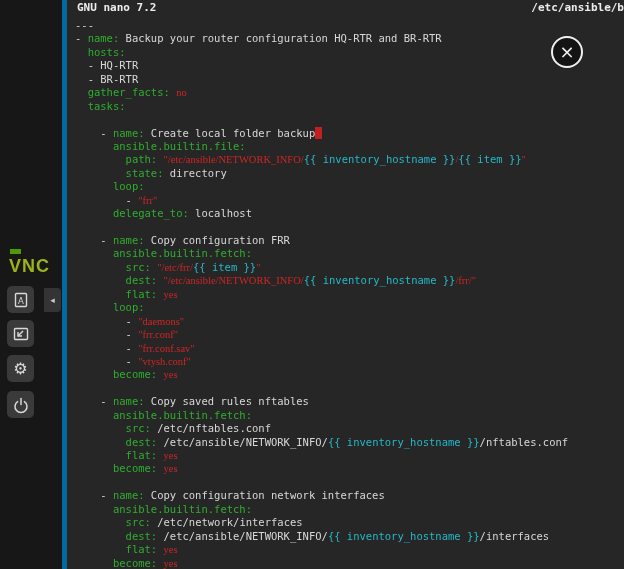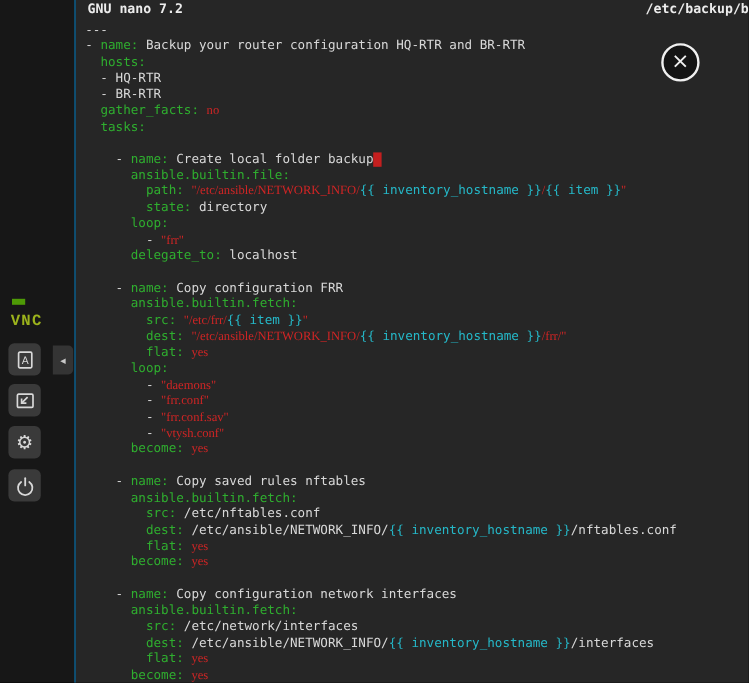--- a/index.html
+++ b/index.html
@@ -6,34 +6,34 @@
   html,body { width:624px; height:569px; overflow:hidden; background:#000; }
   .screen {
     position:relative; width:624px; height:569px;
     background:var(--sidebar-bg,#171717);
     font-family:"DejaVu Sans Mono",monospace;
   }
   
   .sidebar { position:absolute; left:0; top:0; width:62px; height:100%; }
   .vnc-logo { position:absolute; left:9px; top:249px; width:46px; }
   .vnc-logo .mark { display:block; width:11px; height:5px; background:#4e9a06; margin:0 0 2px 1px; }
-  .vnc-logo .txt { color:#9cb31c; font-weight:bold; font-size:13px; letter-spacing:1px;
-                   font-family:Liberation Mono, monospace; }
+  .vnc-logo .txt { color:#9cb31c; font-weight:bold; font-size:18px; letter-spacing:1px;
+                   font-family:Liberation Sans, sans-serif; }
   .handle { position:absolute; left:44px; top:288px; width:17px; height:24px;
             background:#343434; border-radius:0 4px 4px 0; color:#c9c9c9;
             font-size:9px; line-height:24px; text-align:center; cursor:pointer; border:none; }
   .ctl { position:absolute; left:7px; width:27px; height:27px; background:#3a3a3a;
          border:none; border-radius:5px; display:flex; align-items:center; justify-content:center;
          color:#d9d9d9; cursor:pointer; }
   .ctl svg { display:block; }
   .ctl .glyph { font-family:"DejaVu Sans",sans-serif; font-size:16px; color:#d9d9d9; line-height:1; }
   .ctl.b1 { top:286px; } .ctl.b2 { top:320px; } .ctl.b3 { top:355px; } .ctl.b4 { top:391px; }
   
   .terminal { position:absolute; left:62px; top:0; right:0; bottom:0;
-              background:var(--terminal-bg,#262626); border-left:1px solid #0369a1; overflow:hidden; }
+              background:var(--terminal-bg,#262626); border-left:5px solid #0369a1; overflow:hidden; }
   .titlebar { height:16px; display:flex; justify-content:space-between;
               color:#ececec; font-size:11px; font-weight:bold; line-height:16px; padding-left:10px; }
   .titlebar .file { white-space:nowrap; overflow:hidden; }
   .editor { padding:3px 0 0 8px; font-size:10.5px; line-height:13.45px;
             color:var(--text-plain,#d8d8d8); }
   .line { white-space:pre; height:13.45px; }
   .c-p { color:var(--text-plain,#d8d8d8); }
   .c-k { color:var(--yaml-key,#2fae2f); }
   .c-s { color:var(--yaml-string,#d02525);font-family:Liberation Serif, serif; }
   .c-j { color:var(--yaml-jinja,#25b8c8); }
@@ -88,21 +88,21 @@
           <path d="M5.6 5.6 a6 6 0 1 0 6.8 0"></path>
           <line x1="9" y1="2.5" x2="9" y2="8.5"></line>
         </svg>
       </span>
     </button>
   </aside>
 
   <main class="terminal">
     <header class="titlebar">
       <span class="app">GNU nano 7.2</span>
-      <span class="file">/etc/backup/b</span>
+      <span class="file">/etc/ansible/b</span>
     </header>
     <pre class="editor" id="editor"><div class="line"><span class="c-p">---</span></div><div class="line"><span class="c-p">- </span><span class="c-k">name:</span><span class="c-p"> Backup your router configuration HQ-RTR and BR-RTR</span></div><div class="line"><span class="c-p">  </span><span class="c-k">hosts:</span></div><div class="line"><span class="c-p">  - HQ-RTR</span></div><div class="line"><span class="c-p">  - BR-RTR</span></div><div class="line"><span class="c-p">  </span><span class="c-k">gather_facts:</span><span class="c-p"> </span><span class="c-s">no</span></div><div class="line"><span class="c-p">  </span><span class="c-k">tasks:</span></div><div class="line">&nbsp;</div><div class="line"><span class="c-p">    - </span><span class="c-k">name:</span><span class="c-p"> Create local folder backup</span><span class="c-cursor"> </span></div><div class="line"><span class="c-p">      </span><span class="c-k">ansible.builtin.file:</span></div><div class="line"><span class="c-p">        </span><span class="c-k">path:</span><span class="c-p"> </span><span class="c-s">"/etc/ansible/NETWORK_INFO/</span><span class="c-j">{{ inventory_hostname }}</span><span class="c-s">/</span><span class="c-j">{{ item }}</span><span class="c-s">"</span></div><div class="line"><span class="c-p">        </span><span class="c-k">state:</span><span class="c-p"> directory</span></div><div class="line"><span class="c-p">      </span><span class="c-k">loop:</span></div><div class="line"><span class="c-p">        - </span><span class="c-s">"frr"</span></div><div class="line"><span class="c-p">      </span><span class="c-k">delegate_to:</span><span class="c-p"> localhost</span></div><div class="line">&nbsp;</div><div class="line"><span class="c-p">    - </span><span class="c-k">name:</span><span class="c-p"> Copy configuration FRR</span></div><div class="line"><span class="c-p">      </span><span class="c-k">ansible.builtin.fetch:</span></div><div class="line"><span class="c-p">        </span><span class="c-k">src:</span><span class="c-p"> </span><span class="c-s">"/etc/frr/</span><span class="c-j">{{ item }}</span><span class="c-s">"</span></div><div class="line"><span class="c-p">        </span><span class="c-k">dest:</span><span class="c-p"> </span><span class="c-s">"/etc/ansible/NETWORK_INFO/</span><span class="c-j">{{ inventory_hostname }}</span><span class="c-s">/frr/"</span></div><div class="line"><span class="c-p">        </span><span class="c-k">flat:</span><span class="c-p"> </span><span class="c-s">yes</span></div><div class="line"><span class="c-p">      </span><span class="c-k">loop:</span></div><div class="line"><span class="c-p">        - </span><span class="c-s">"daemons"</span></div><div class="line"><span class="c-p">        - </span><span class="c-s">"frr.conf"</span></div><div class="line"><span class="c-p">        - </span><span class="c-s">"frr.conf.sav"</span></div><div class="line"><span class="c-p">        - </span><span class="c-s">"vtysh.conf"</span></div><div class="line"><span class="c-p">      </span><span class="c-k">become:</span><span class="c-p"> </span><span class="c-s">yes</span></div><div class="line">&nbsp;</div><div class="line"><span class="c-p">    - </span><span class="c-k">name:</span><span class="c-p"> Copy saved rules nftables</span></div><div class="line"><span class="c-p">      </span><span class="c-k">ansible.builtin.fetch:</span></div><div class="line"><span class="c-p">        </span><span class="c-k">src:</span><span class="c-p"> /etc/nftables.conf</span></div><div class="line"><span class="c-p">        </span><span class="c-k">dest:</span><span class="c-p"> /etc/ansible/NETWORK_INFO/</span><span class="c-j">{{ inventory_hostname }}</span><span class="c-p">/nftables.conf</span></div><div class="line"><span class="c-p">        </span><span class="c-k">flat:</span><span class="c-p"> </span><span class="c-s">yes</span></div><div class="line"><span class="c-p">      </span><span class="c-k">become:</span><span class="c-p"> </span><span class="c-s">yes</span></div><div class="line">&nbsp;</div><div class="line"><span class="c-p">    - </span><span class="c-k">name:</span><span class="c-p"> Copy configuration network interfaces</span></div><div class="line"><span class="c-p">      </span><span class="c-k">ansible.builtin.fetch:</span></div><div class="line"><span class="c-p">        </span><span class="c-k">src:</span><span class="c-p"> /etc/network/interfaces</span></div><div class="line"><span class="c-p">        </span><span class="c-k">dest:</span><span class="c-p"> /etc/ansible/NETWORK_INFO/</span><span class="c-j">{{ inventory_hostname }}</span><span class="c-p">/interfaces</span></div><div class="line"><span class="c-p">        </span><span class="c-k">flat:</span><span class="c-p"> </span><span class="c-s">yes</span></div><div class="line"><span class="c-p">      </span><span class="c-k">become:</span><span class="c-p"> </span><span class="c-s">yes</span></div></pre>
   </main>
 
   <button class="close-btn">
     <span class="x">×</span>
   </button>
 
 </div>
 

